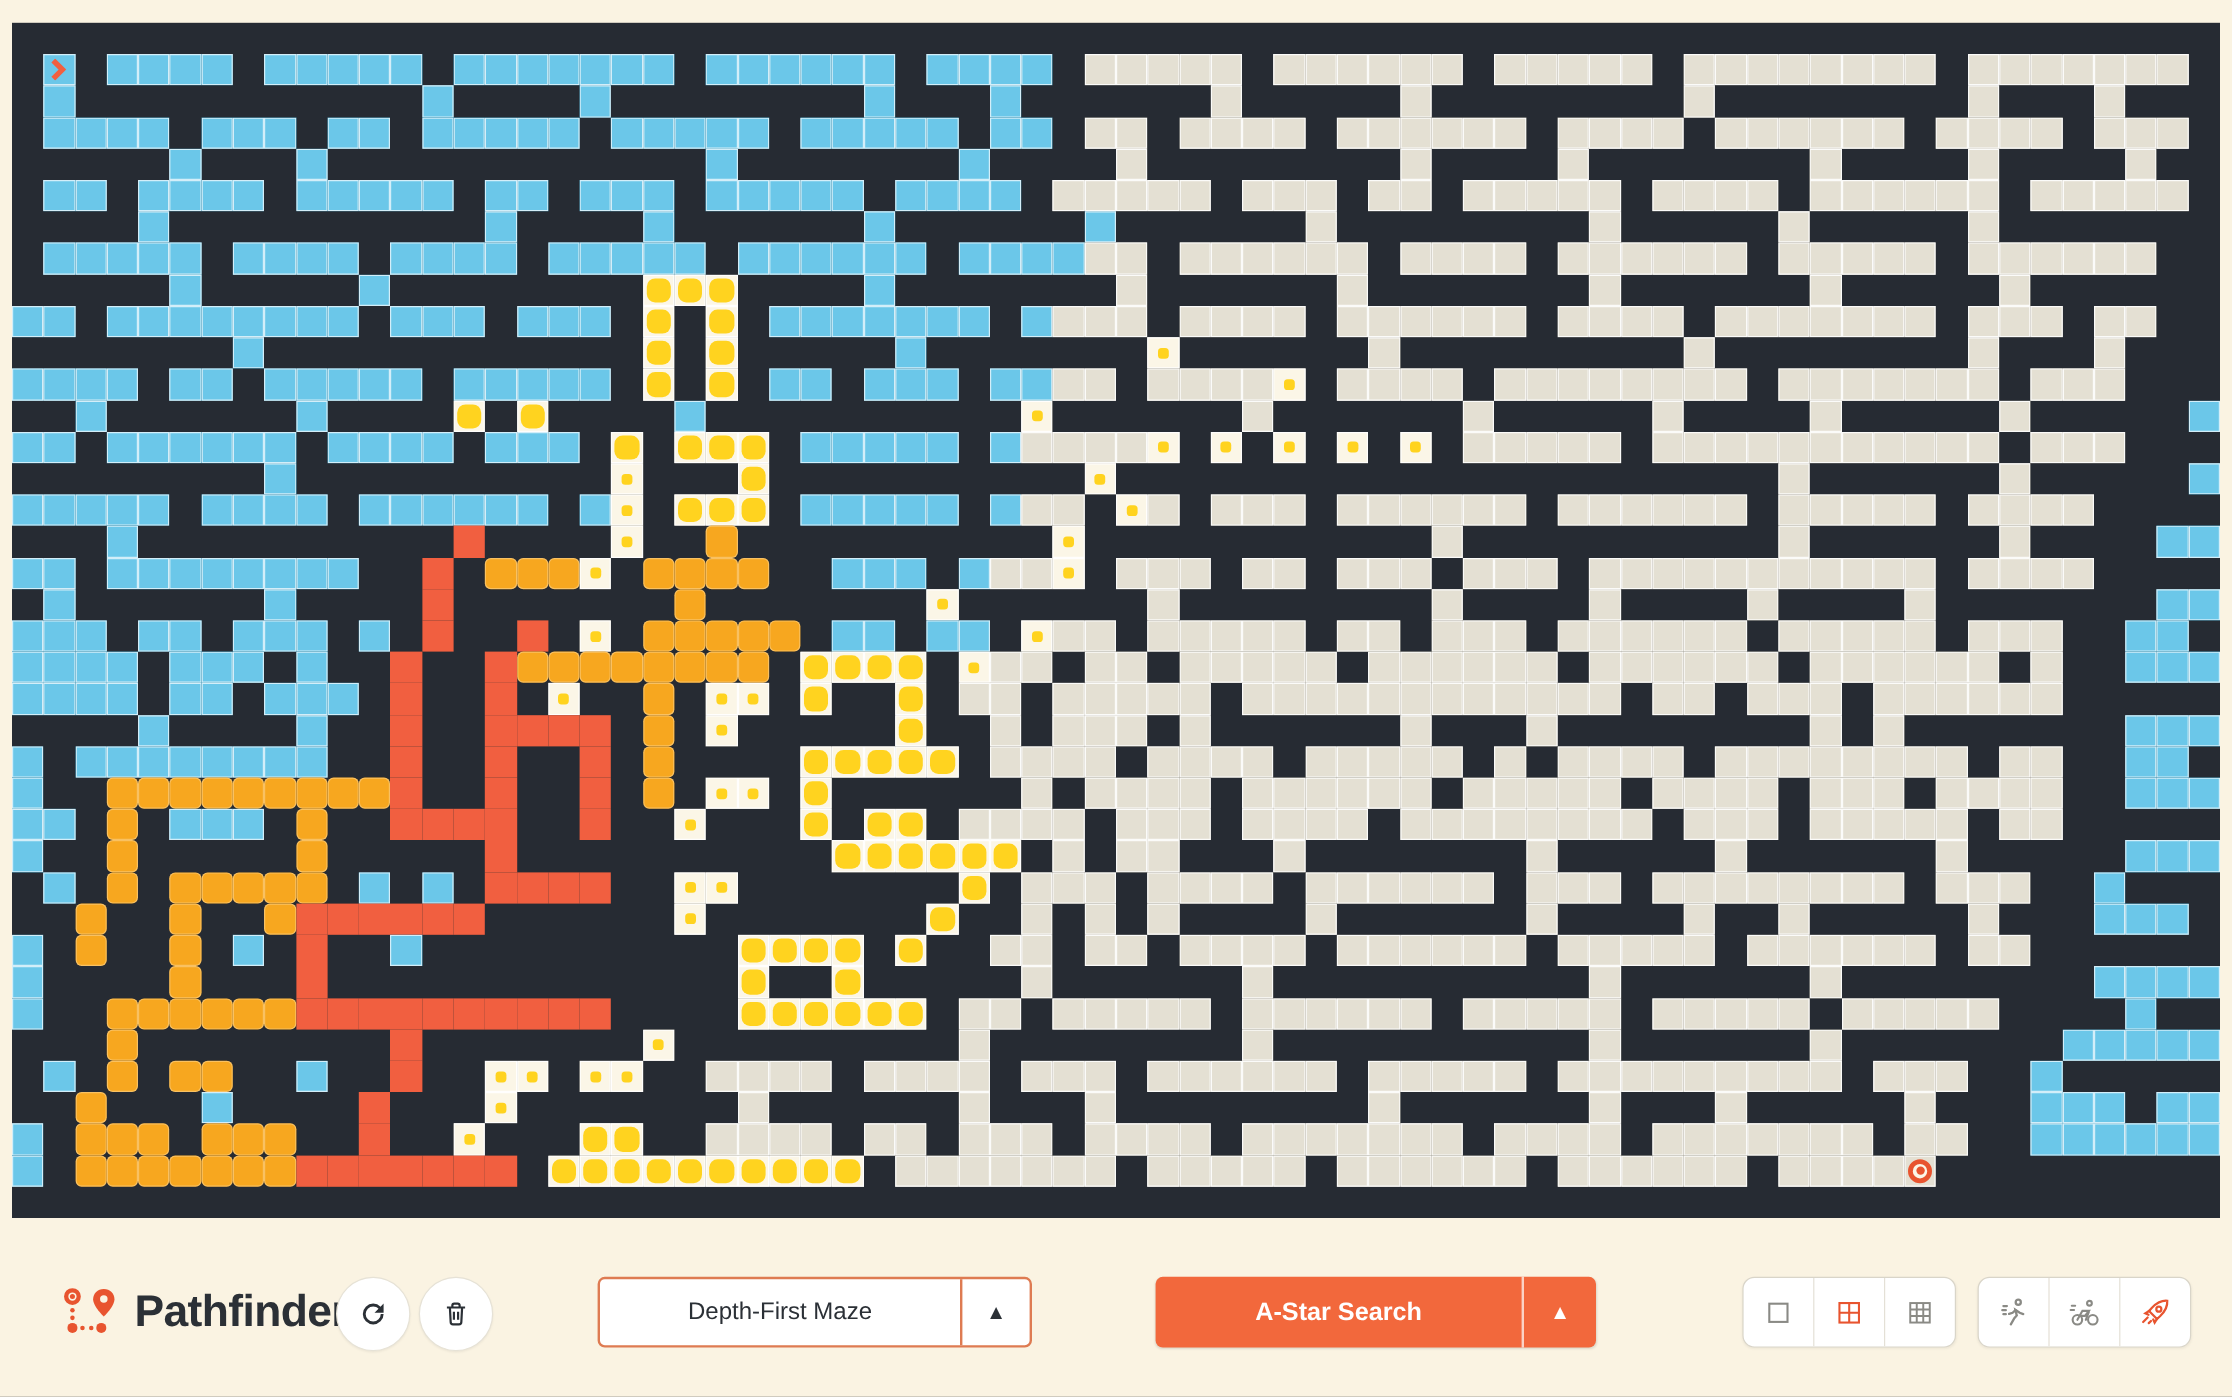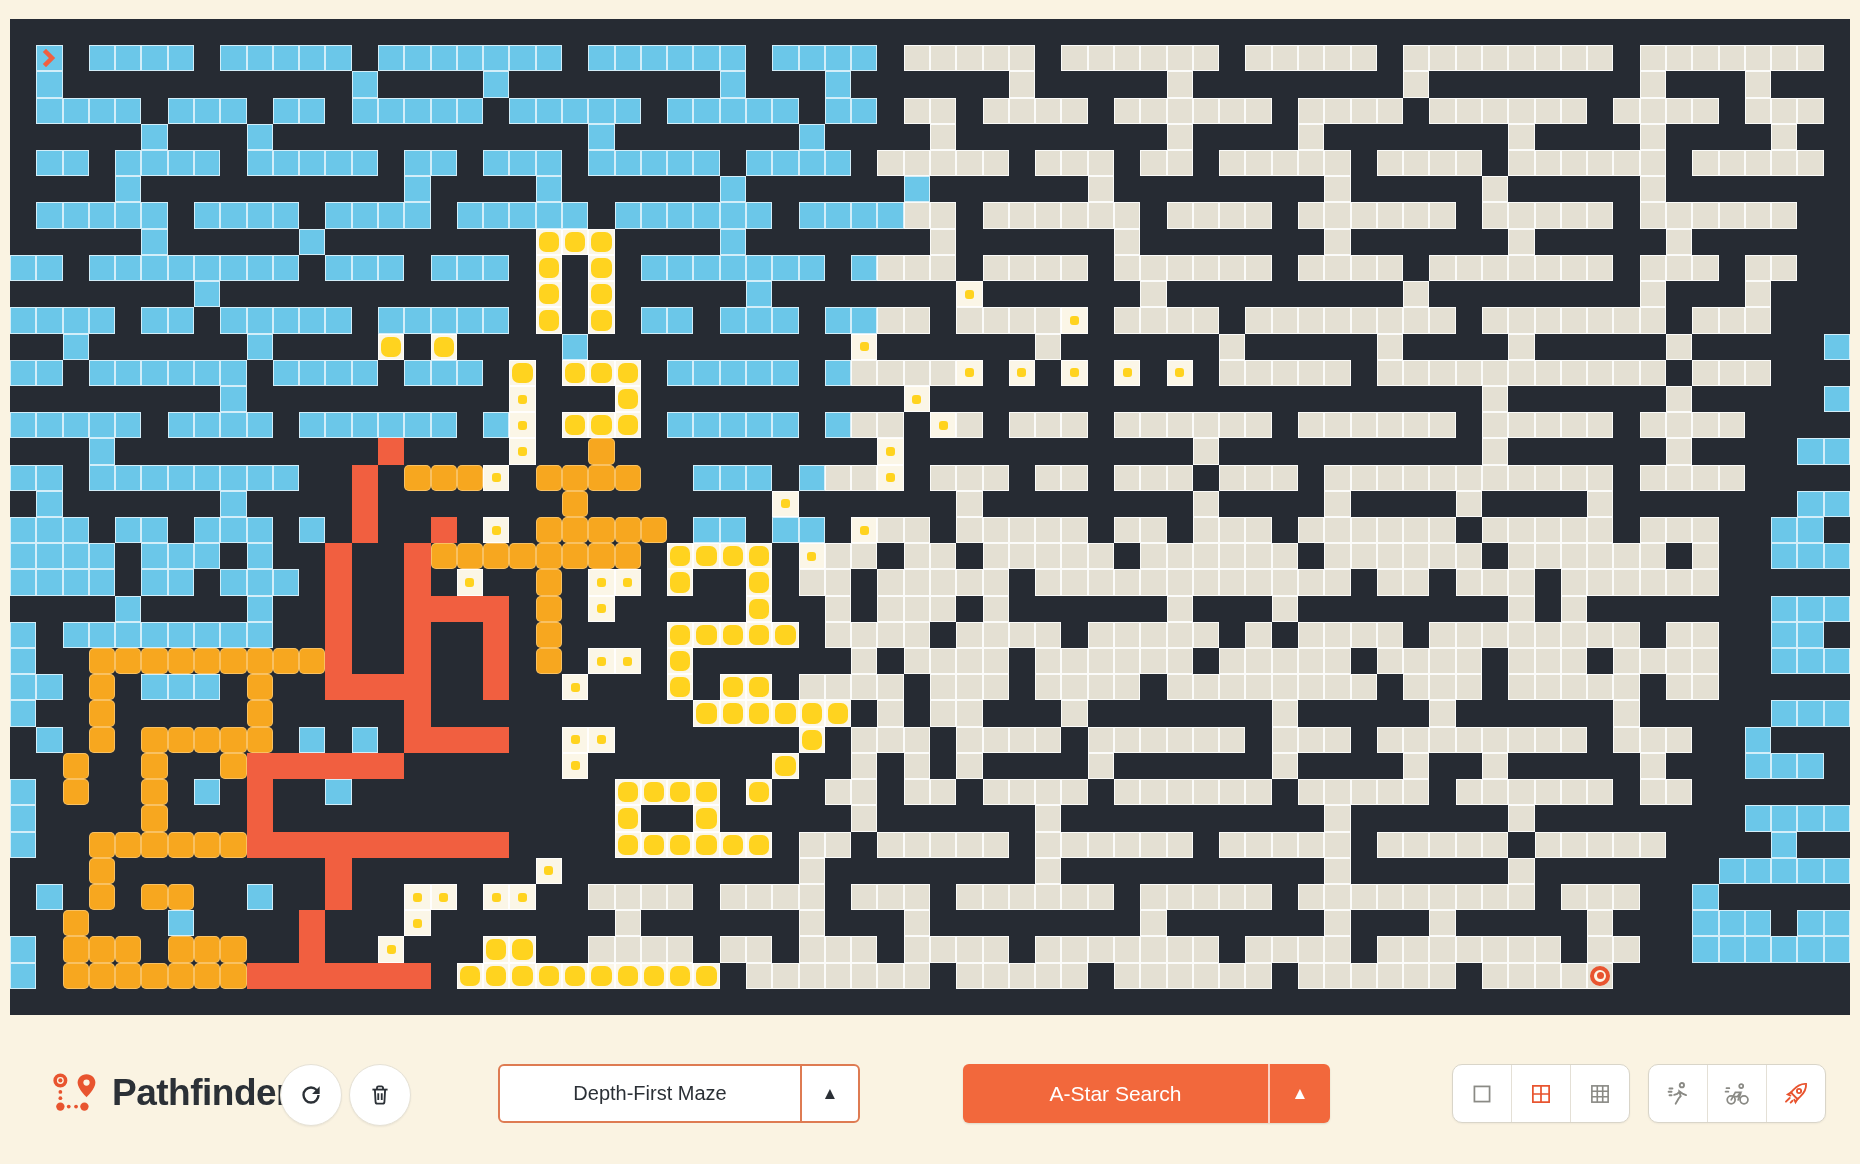--- a/index.html
+++ b/index.html
@@ -40,21 +40,21 @@
     background:#fff;border:2px solid #DE7B52;border-radius:6px;display:flex;cursor:pointer;
   }
   .select-maze .val{flex:1;display:flex;align-items:center;justify-content:center;
     font-size:20px;color:#2B3036;}
   .select-maze .arrow{width:56px;border-left:2px solid #DE7B52;display:flex;align-items:center;justify-content:center;color:#2B3036;font-size:17px;}
   .btn-search{
     position:absolute;left:963px;top:1064px;width:367px;height:59px;box-sizing:border-box;
     background:#F2683C;border-radius:6px;display:flex;cursor:pointer;box-shadow:0 1px 2px rgba(0,0,0,.12);
   }
   .btn-search .val{flex:1;display:flex;align-items:center;justify-content:center;
-    font-size:21px;font-weight:400;color:#fff;}
+    font-size:21px;font-weight:700;color:#fff;}
   .btn-search .arrow{width:60px;border-left:2px solid rgba(255,255,255,.7);display:flex;align-items:center;justify-content:center;color:#fff;font-size:17px;}
   .icon-group{
     position:absolute;top:1064px;height:59px;width:178px;box-sizing:border-box;
     background:#fff;border:1px solid #D9D5C9;border-radius:10px;display:flex;overflow:hidden;
     box-shadow:0 1px 2px rgba(0,0,0,.05);
   }
   .group-view{left:1452px;}
   .group-speed{left:1648px;}
   .icon-group .opt{flex:1;display:flex;align-items:center;justify-content:center;cursor:pointer;}
   .icon-group .opt + .opt{border-left:1px solid #E4E0D6;}

